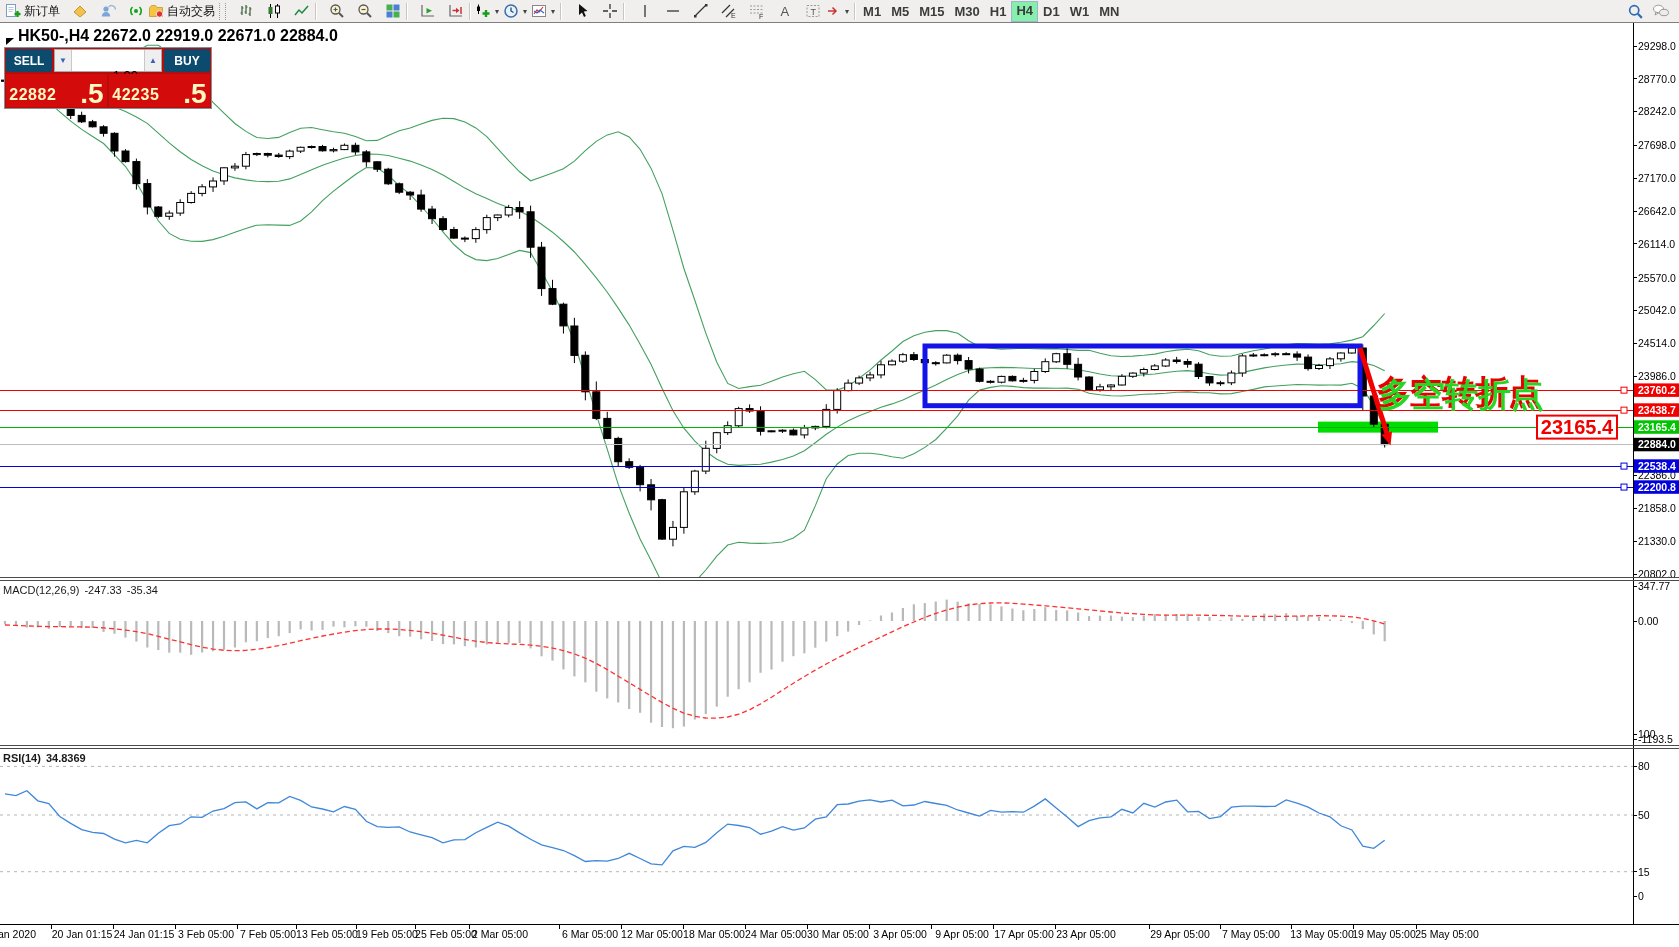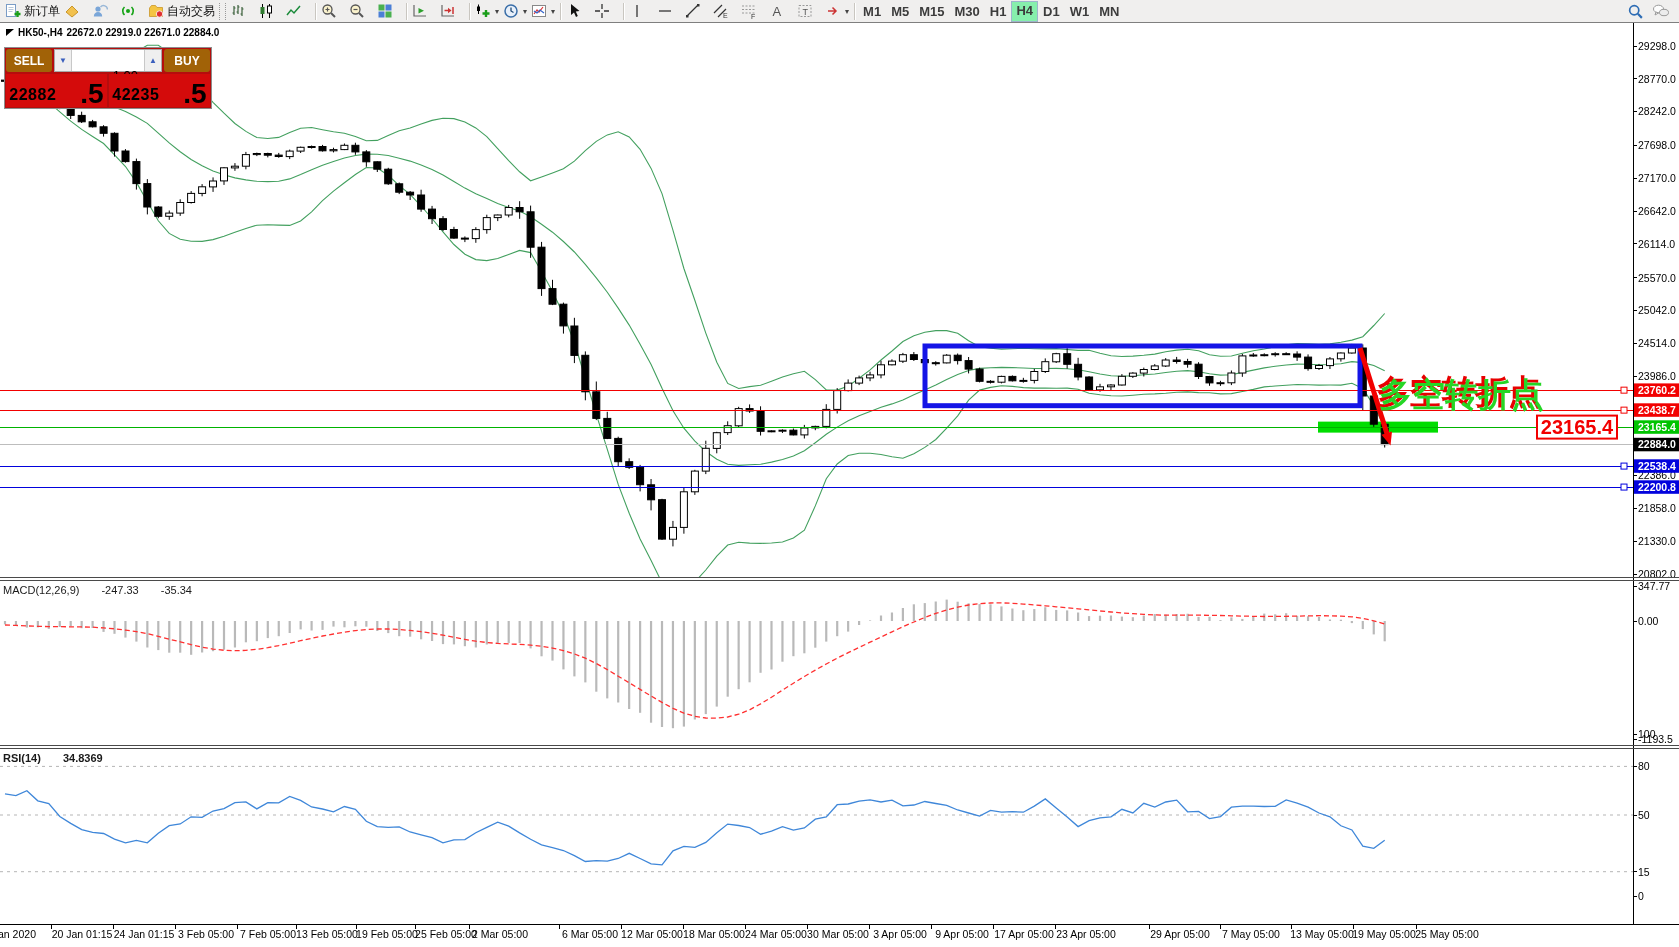--- a/index.html
+++ b/index.html
@@ -1,51 +1,51 @@
 <!DOCTYPE html>
 <html><head>
 <meta charset="utf-8">
 <style>
   html,body{margin:0;padding:0;width:1679px;height:947px;overflow:hidden;
     font-family:"Liberation Sans","DejaVu Sans",sans-serif;background:#fff;}
   
   .toolbar{height:23px;background:#f0efee;border-bottom:1px solid #7f7f7f;
     display:flex;align-items:center;padding:0 3px;box-sizing:border-box;white-space:nowrap;}
-  .tbtn{height:20px;min-width:24px;display:inline-flex;align-items:center;justify-content:space-between;
+  .tbtn{height:20px;min-width:24px;display:inline-flex;align-items:center;justify-content:flex-end;
     gap:3px;padding:0 2px;font-size:12px;color:#222;cursor:default;}
   .tbtn .lbl{font-size:12px;color:#111;}
   .caret{font-size:8px;color:#444;margin-left:1px;}
   .tsep{width:1px;height:17px;background:#c9c6c0;margin:0 3px;box-shadow:1px 0 0 #fff;}
   .thandle{width:5px;height:17px;margin:0 2px;border-left:1px dotted #9a9a9a;border-right:1px dotted #9a9a9a;}
   .tf{padding:0 5px;height:19px;line-height:19px;font-size:13px;font-weight:bold;color:#3c3c3c;}
   .tf.active{background:#86efac;border:1px solid #9db4cc;line-height:17px;padding:0 4px;}
   .tb-right{margin-left:auto;display:flex;align-items:center;gap:8px;padding-right:6px;}
   svg.tbi{display:block;}
   
   .workspace{position:relative;width:1679px;height:924px;background:#fff;}
   #chart-svg{position:absolute;left:0;top:0;}
-  .chart-title{position:absolute;top:4px;left:6px;font-size:10px;font-weight:bold;color:#000;
-    display:flex;align-items:center;gap:4px;}
+  .chart-title{position:absolute;top:4px;left:6px;font-size:16px;font-weight:bold;color:#000;
+    display:flex;align-items:flex-end;gap:4px;}
   .shift-marker{width:0;height:0;border-top:7px solid #000;border-right:8px solid transparent;display:inline-block;}
   .pane-label{position:absolute;left:3px;font-size:11px;color:#1a1a1a;}
-  .pane-label span{margin-right:22px;}
+  .pane-label span{margin-right:5px;}
   
   .trade-panel{position:absolute;left:4px;top:24px;width:208px;background:#b50d0d;
     border:1px solid #8d8d8d;padding:1px;box-sizing:border-box;}
   .tp-row1{display:flex;height:23px;gap:2px;margin-bottom:2px;}
-  .btn-sell,.btn-buy{width:46px;background:#a16207;color:#fff;font-weight:bold;font-size:12px;
+  .btn-sell,.btn-buy{width:46px;background:#0c4a6e;color:#fff;font-weight:bold;font-size:12px;
     display:flex;align-items:center;justify-content:center;border-radius:3px;}
   .vol-box{flex:1;display:flex;background:#fff;border:1px solid #a8a8a8;box-sizing:border-box;}
   .vol-spin{width:16px;background:#efefef;color:#3a5fbd;font-size:8px;display:flex;
     align-items:center;justify-content:center;}
   .vol-spin.left{border-right:1px solid #c8c8c8;}
   .vol-spin.right{border-left:1px solid #c8c8c8;}
   .vol-value{flex:1;text-align:right;padding-right:6px;font-size:13px;line-height:19px;color:#000;margin-top:16px;}
   .tp-row2{display:flex;gap:2px;height:33px;}
-  .price-box{flex:1;background:#d40b0b;color:#000000;display:flex;align-items:flex-end;
+  .price-box{flex:1;background:#d40b0b;color:#fef9c3;display:flex;align-items:flex-end;
     justify-content:center;padding-bottom:1px;gap:24px;}
   .price-main{font-size:16px;font-weight:bold;line-height:1;margin-bottom:3px;letter-spacing:0.5px;}
   .price-frac{font-size:28px;font-weight:bold;line-height:0.9;}
 </style>
 </head>
 <body>
 
 <div class="toolbar">
   <div class="tbtn">
     <svg class="tbi" width="16" height="16" viewBox="0 0 16 16">

